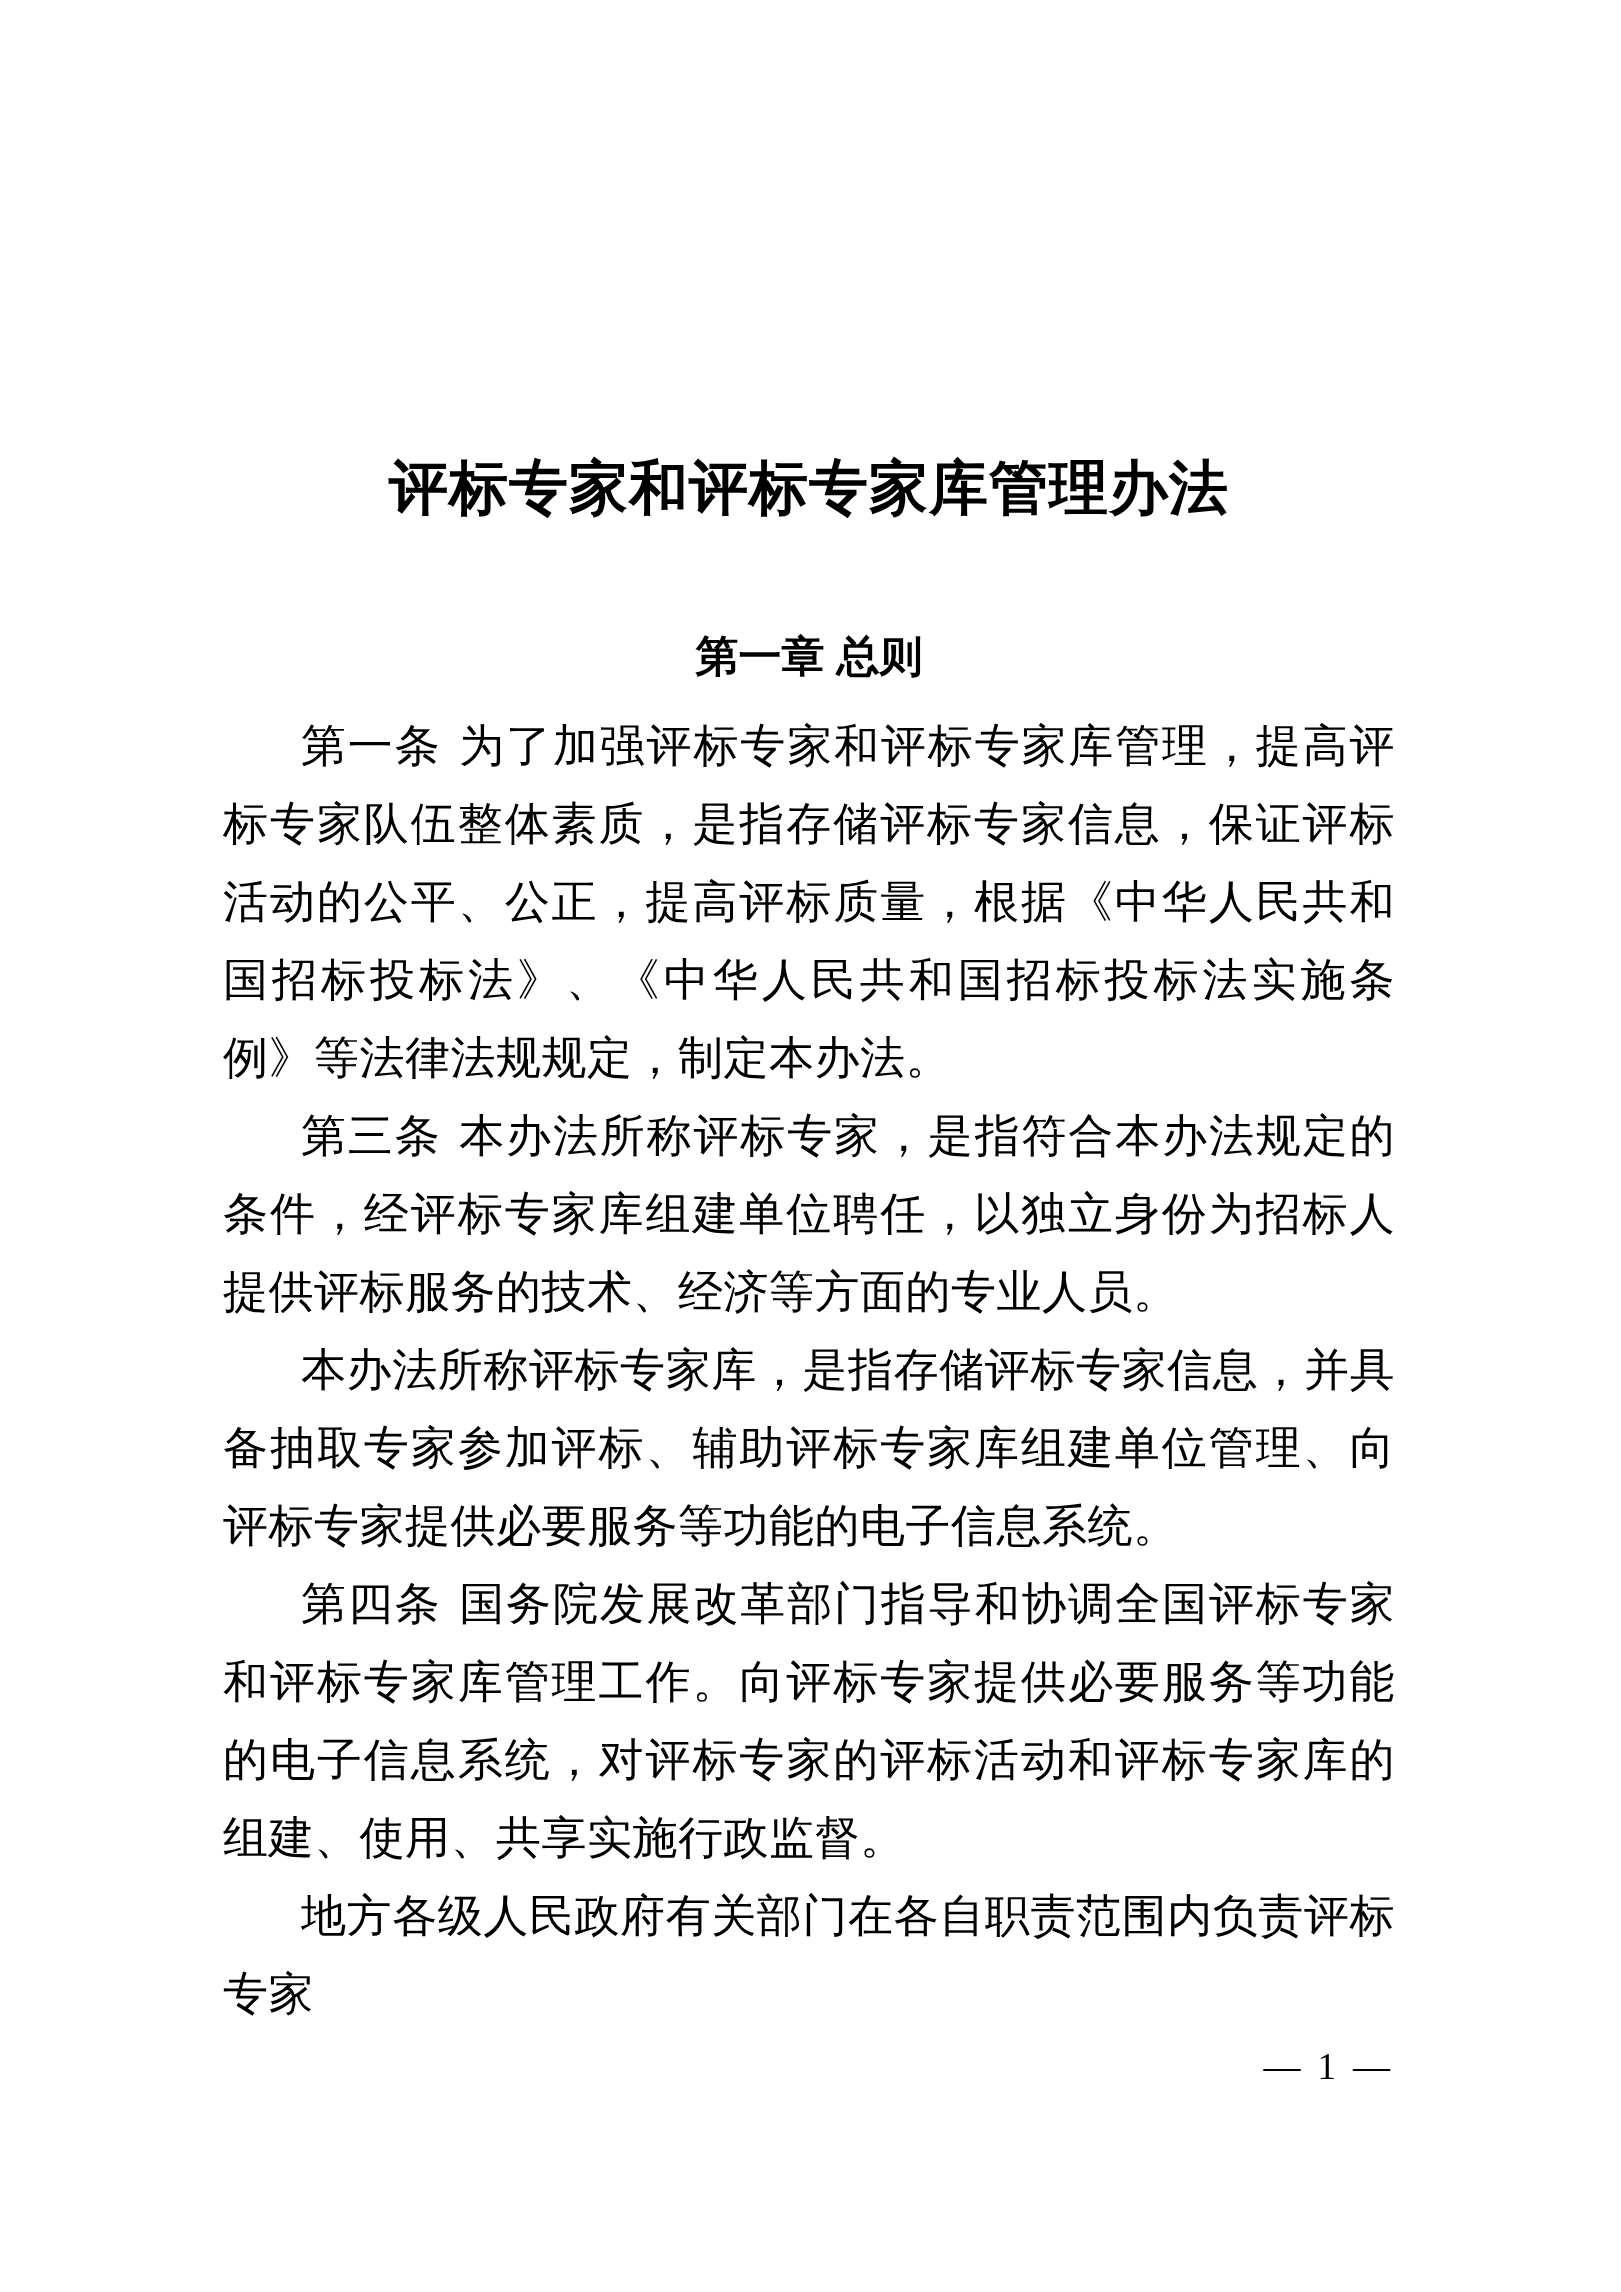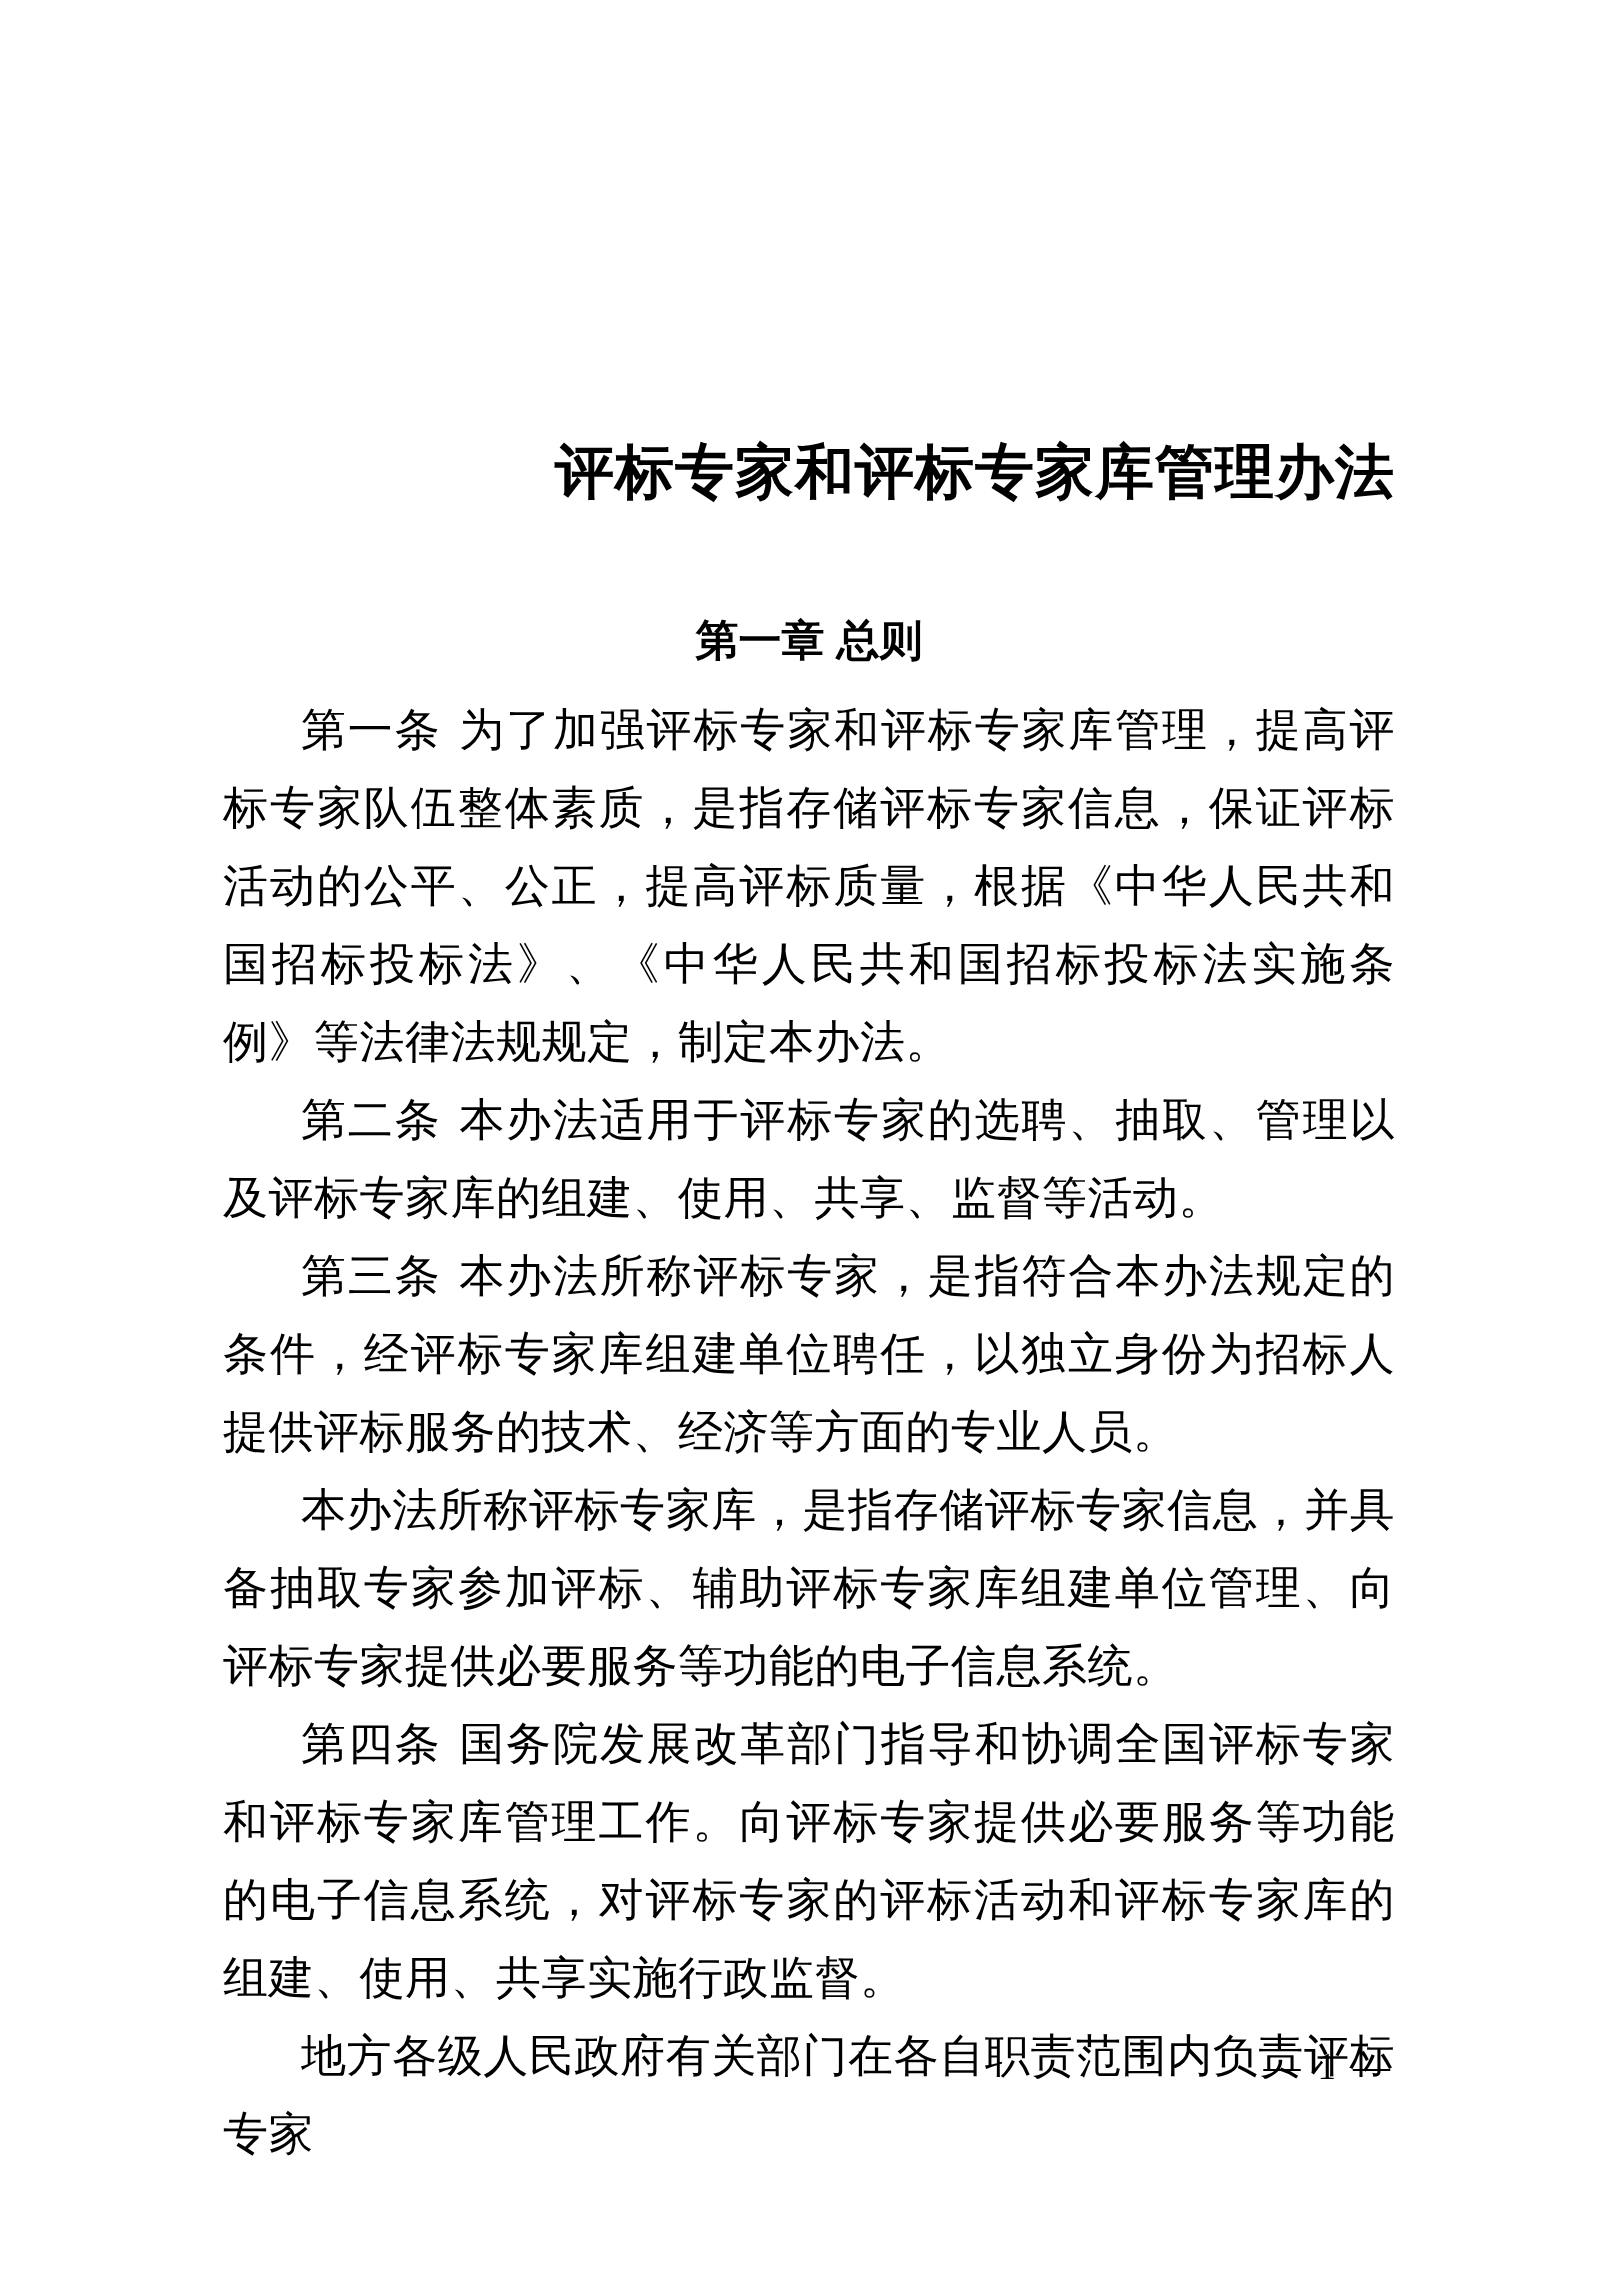--- a/index.html
+++ b/index.html
@@ -17,27 +17,27 @@
     color: #000000;
     font-family: "Liberation Serif", "DejaVu Serif", serif;
   }
   .content {
     position: absolute;
     left: 223px;
     top: 443px;
     width: 1172px;
   }
   .doc-title {
-    margin: 0 0 116px 0;
+    margin: 16px 0 116px 0;
     font-family: "Liberation Serif", "DejaVu Serif", serif;
     font-weight: 700;
     font-size: 59px;
     line-height: 59px;
     letter-spacing: 1px;
-    text-align: right;
+    text-align: center;
     white-space: nowrap;
   }
   .chapter-heading {
     margin: 0 0 28px 0;
     font-family: "Liberation Sans", "DejaVu Sans", sans-serif;
     font-weight: 700;
     font-size: 43px;
     line-height: 45px;
     text-align: center;
   }
@@ -74,21 +74,20 @@
 
 <div class="page">
   <div class="content">
 
     <h1 class="doc-title">评标专家和评标专家库管理办法</h1>
 
     <h2 class="chapter-heading">第一章 总则</h2>
 
     <p class="para"><span class="para-label">第一条</span><span class="para-text">为了加强评标专家和评标专家库管理，提高评标专家队伍整体素质，是指存储评标专家信息，保证评标活动的公平、公正，提高评标质量，根据《中华人民共和国招标投标法》、《中华人民共和国招标投标法实施条例》等法律法规规定，制定本办法。</span></p>
 
-    <p class="para"><span class="para-label">第二条</span><span class="para-text">本办法适用于评标专家的选聘、抽取、管理以及评标专家库的组建、使用、共享、监督等活动。</span></p>
 
     <p class="para"><span class="para-label">第三条</span><span class="para-text">本办法所称评标专家，是指符合本办法规定的条件，经评标专家库组建单位聘任，以独立身份为招标人提供评标服务的技术、经济等方面的专业人员。</span></p>
 
     <p class="para"><span class="para-label"></span><span class="para-text">本办法所称评标专家库，是指存储评标专家信息，并具备抽取专家参加评标、辅助评标专家库组建单位管理、向评标专家提供必要服务等功能的电子信息系统。</span></p>
 
     <p class="para"><span class="para-label">第四条</span><span class="para-text">国务院发展改革部门指导和协调全国评标专家和评标专家库管理工作。向评标专家提供必要服务等功能的电子信息系统，对评标专家的评标活动和评标专家库的组建、使用、共享实施行政监督。</span></p>
 
     <p class="para"><span class="para-label"></span><span class="para-text">地方各级人民政府有关部门在各自职责范围内负责评标专家</span></p>
 
   </div>

